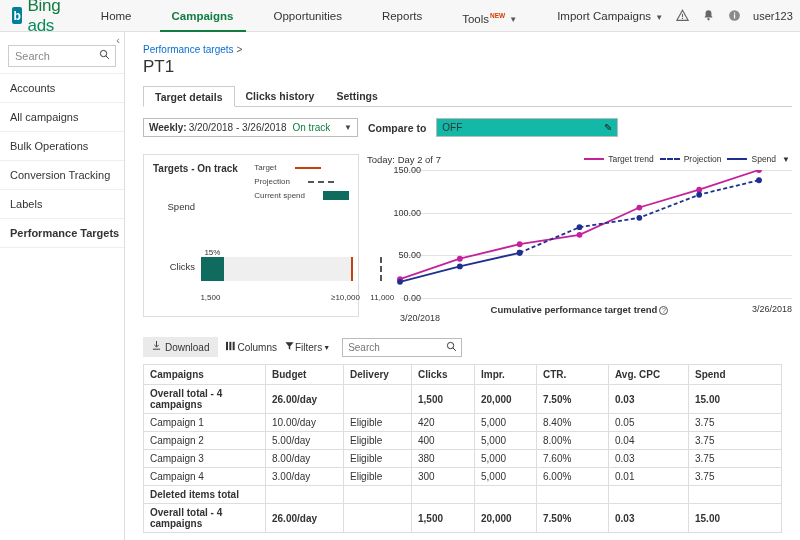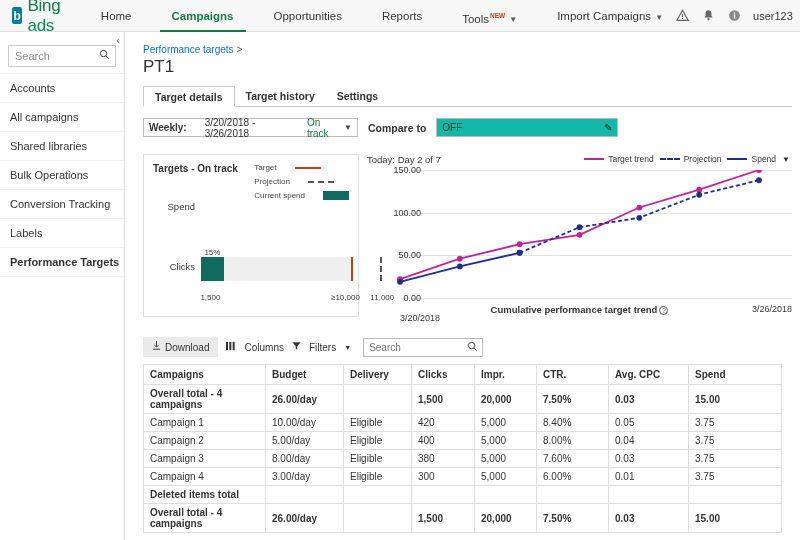--- a/index.html
+++ b/index.html
@@ -82,21 +82,21 @@
     background:#fff; margin-bottom:-1px;
   }
 
   
   .filterrow { display:flex; align-items:center; margin-top:11px; gap:10px; }
   .dateselect {
     width:215px; height:19px; border:1px solid #bbb; background:#fff;
     display:flex; align-items:center; padding:0 5px; font-size:10px; cursor:pointer;
   }
   .dateselect .lbl { font-weight:bold; color:#333; }
-  .dateselect .rng { color:#333; margin-left:18px; }
+  .dateselect .rng { color:#333; margin-left:2px; }
   .dateselect .status { color:#107c41; margin-left:6px; }
   .dateselect .dd { margin-left:auto; font-size:8px; color:#444; }
   .cmplabel { font-size:10.5px; font-weight:bold; color:#333; }
   .cmpbox {
     width:182px; height:19px; border:1px solid #bbb; background:#14b8a6;
     display:flex; align-items:center; padding:0 5px; font-size:10px; color:#333; cursor:pointer;
   }
   .cmpbox .pen { margin-left:auto; font-size:10px; color:#222; }
 
   
@@ -156,21 +156,21 @@
     border:1px solid #555; font-size:7px; line-height:8px; text-align:center;
     color:#555; vertical-align:middle; margin-left:2px; font-weight:normal;
   }
 
   
   .toolbar { display:flex; align-items:center; gap:8px; margin-top:13px; }
   .btn-dl {
     background:#eaeaea; border:none; font-size:10px; color:#333;
     padding:4px 9px; cursor:pointer; font-family:inherit; display:flex; align-items:center; gap:4px;
   }
-  .tb-item { display:flex; align-items:center; gap:8px; font-size:10px; color:#333; cursor:pointer;justify-content:space-between; }
+  .tb-item { display:flex; align-items:center; gap:1px; font-size:10px; color:#333; cursor:pointer;justify-content:space-between; }
   .tb-search { position:relative; margin-left:4px; }
   .tb-search input {
     width:120px; height:19px; border:1px solid #bbb; font-size:10px;
     padding:0 20px 0 5px; color:#555; font-family:inherit; outline:none;
   }
   .tb-search .si { position:absolute; right:5px; top:3px; font-size:11px; color:#333; }
 
   
   table.grid { border-collapse:collapse; margin-top:7px; width:638px; table-layout:fixed; }
   table.grid th {
@@ -240,38 +240,37 @@
       <span class="search-ic">
         <svg width="11" height="11" viewBox="0 0 16 16">
             <circle cx="6.6" cy="6.6" r="4.6" fill="none" stroke="#333" stroke-width="1.4"></circle>
             <line x1="10" y1="10" x2="14.4" y2="14.4" stroke="#333" stroke-width="1.4"></line>
           </svg>
       </span>
     </div>
     <div id="sidebar-items">
         <div class="side-item">Accounts</div>
         <div class="side-item">All campaigns</div>
-        <div class="side-item">Shared libraries</div>
         <div class="side-item">Bulk Operations</div>
         <div class="side-item">Conversion Tracking</div>
         <div class="side-item">Labels</div>
         <div class="side-item bold">Performance Targets</div>
       </div>
   </div>
 
   <div id="main">
     <div class="breadcrumb">
       <span>Performance targets</span>
       <span class="sep">&gt;</span>
     </div>
     <div class="pagetitle">PT1</div>
 
     <div class="tabs" id="tabs">
         <div class="tab active">Target details</div>
-        <div class="tab">Target history</div>
+        <div class="tab">Clicks history</div>
         <div class="tab">Settings</div>
       </div>
 
     <div class="filterrow">
       <div class="dateselect">
         <span class="lbl">Weekly:</span>
         <span class="rng">3/20/2018 - 3/26/2018</span>
         <span class="status">On track</span>
         <span class="dd">▼</span>
       </div>

